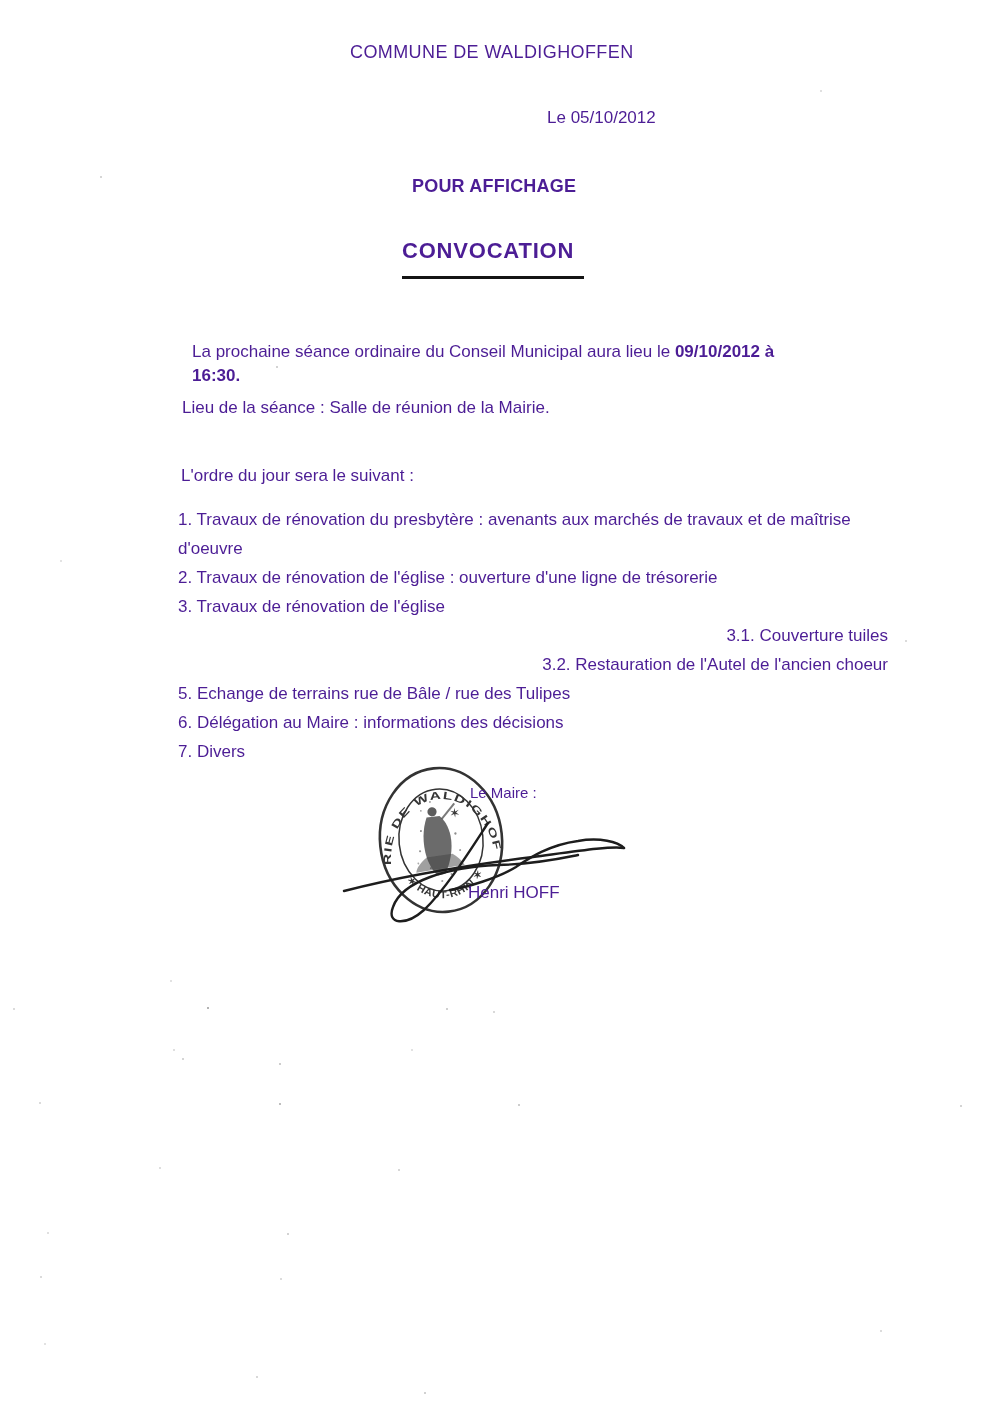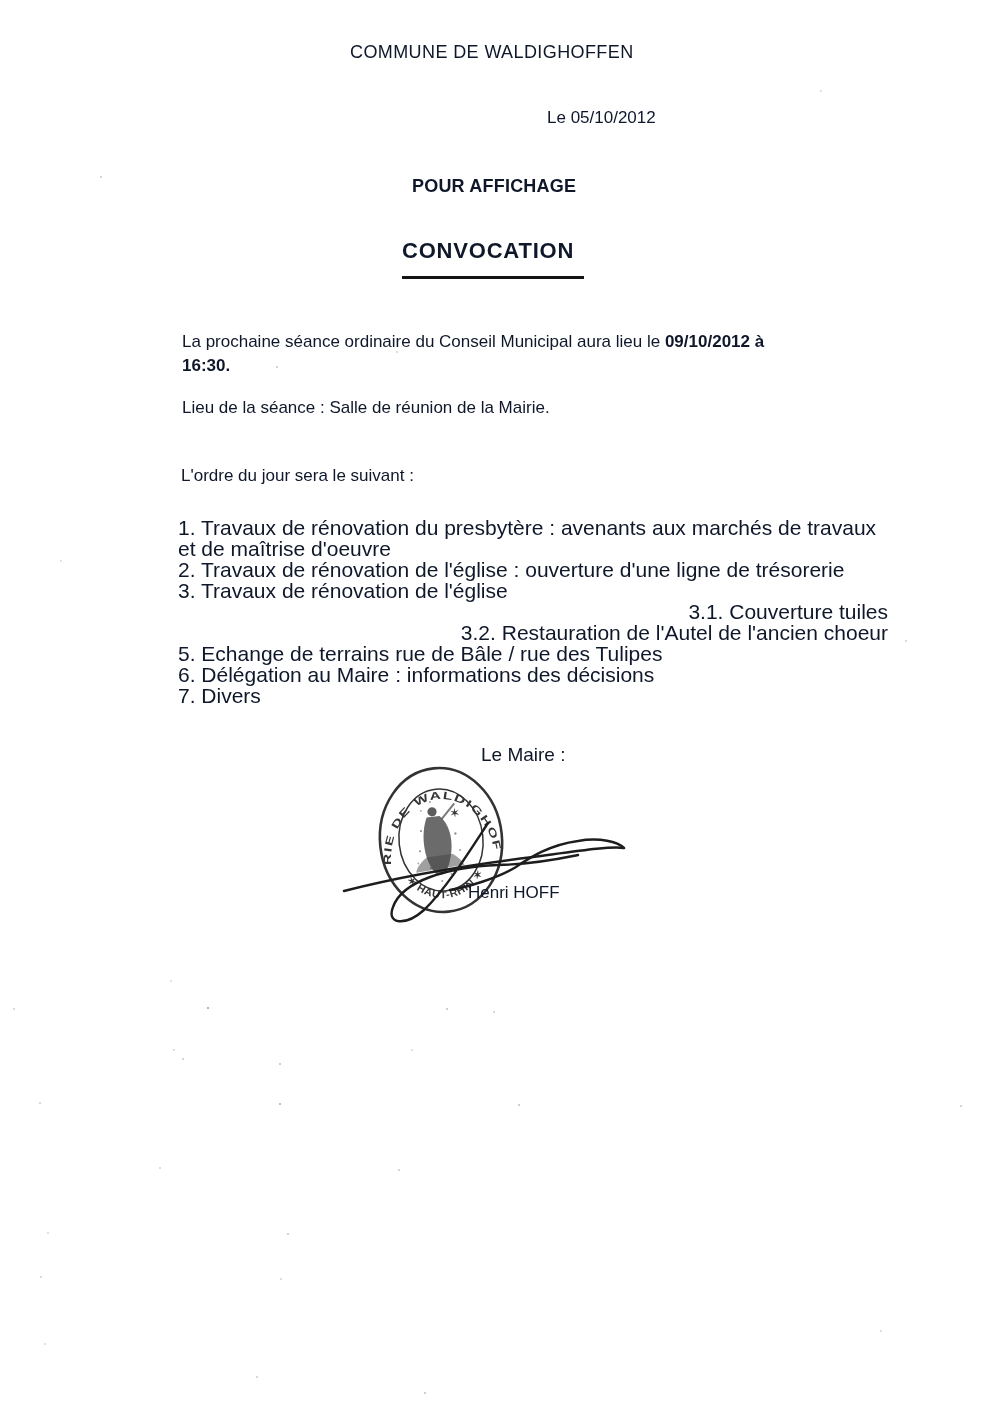--- a/index.html
+++ b/index.html
@@ -1,41 +1,41 @@
 <!DOCTYPE html>
 <html><head>
 <meta charset="utf-8">
 <style>
   html,body{margin:0;padding:0;background:#ffffff;}
   .page{
     position:relative;
     width:1000px;height:1423px;
     background:#ffffff;
     font-family:"Liberation Sans", sans-serif;
-    color:#0f172a;
+    color:#4c1d95;
     overflow:hidden;
   }
   .abs{position:absolute;}
   .commune{left:350px;top:42px;font-size:18px;letter-spacing:0.4px;}
   .dateline{left:547px;top:108px;font-size:17px;}
   .affichage{left:412px;top:176px;font-size:18px;font-weight:bold;letter-spacing:0.2px;}
   .doc-title{
     left:402px;top:238px;
     font-size:22px;font-weight:bold;letter-spacing:0.8px;
     border-bottom:3px solid #141414;
     padding:0 10px 12px 0;
   }
-  .intro{left:182px;top:330px;width:710px;font-size:17px;line-height:24px;margin:0;}
+  .intro{left:182px;top:330px;width:710px;font-size:17px;line-height:24px;margin:10px;}
   .intro b{font-weight:bold;}
   .lieu{left:182px;top:398px;font-size:17px;}
   .ordre{left:181px;top:466px;font-size:17px;}
-  .agenda{left:178px;top:505px;width:710px;font-size:21px;line-height:21px;margin-top:12px;}
+  .agenda{left:178px;top:505px;width:710px;font-size:17px;line-height:29px;}
   .agenda-item{margin:0;}
   .agenda-item.level-2{padding-left:26px;text-align:right;}
-  .maire-label{left:470px;top:744px;font-size:19px;z-index:5;margin-left:11px;}
+  .maire-label{left:470px;top:784px;font-size:15px;z-index:5;}
   .maire-name{left:468px;top:883px;font-size:17px;z-index:5;}
   .stamp{left:364px;top:757px;z-index:2;}
   .stamp-text{font-family:"Liberation Sans", sans-serif;font-weight:bold;fill:#262626;}
   .signature{left:338px;top:815px;z-index:4;}
   
   .speckles{
     left:0;top:0;width:2px;height:2px;background:transparent;border-radius:50%;
     box-shadow:
       100px 176px 0 0 #c9c9c9, 276px 366px 0 0 #c4c4c4, 396px 351px 0 0 #d2d2d2,
       820px 90px 0 0 #d6d6d6, 905px 640px 0 0 #cfcfcf, 60px 560px 0 0 #dadada,

